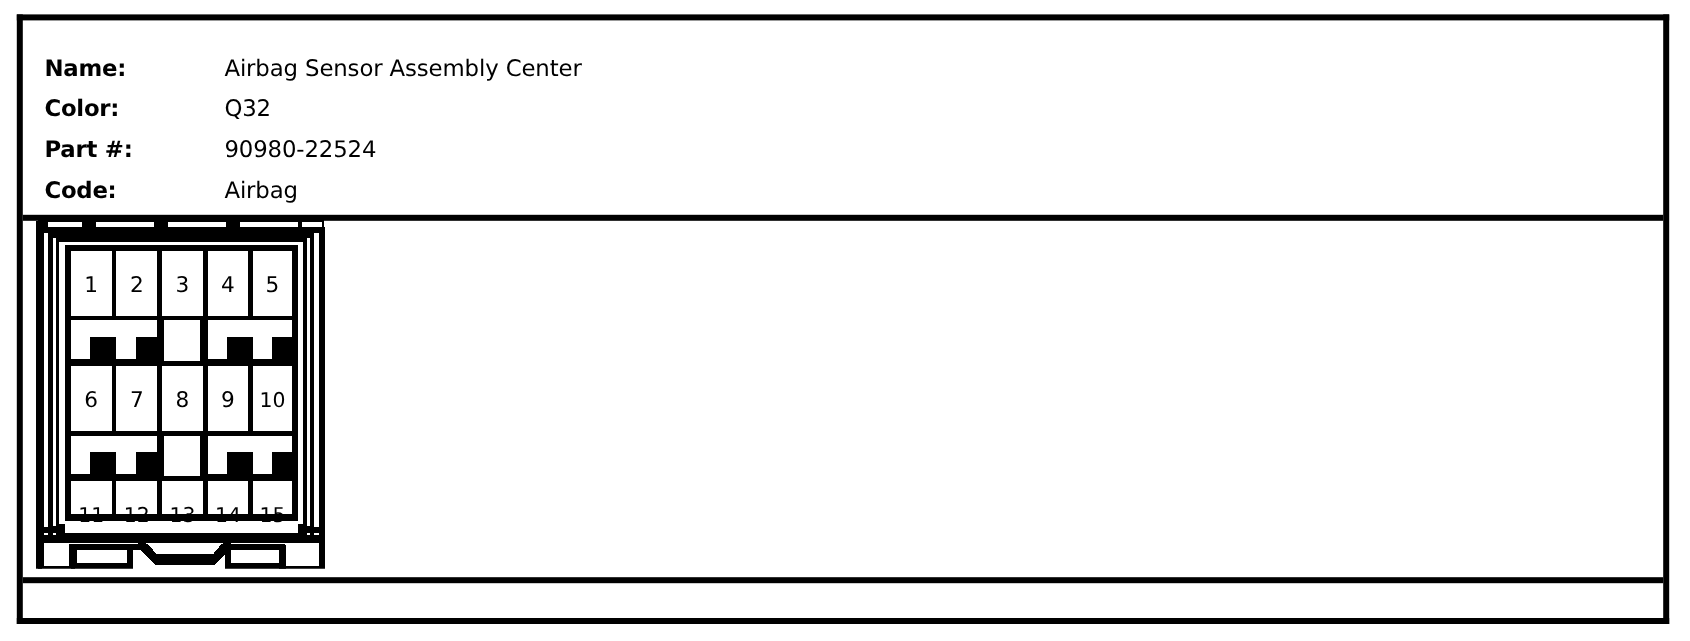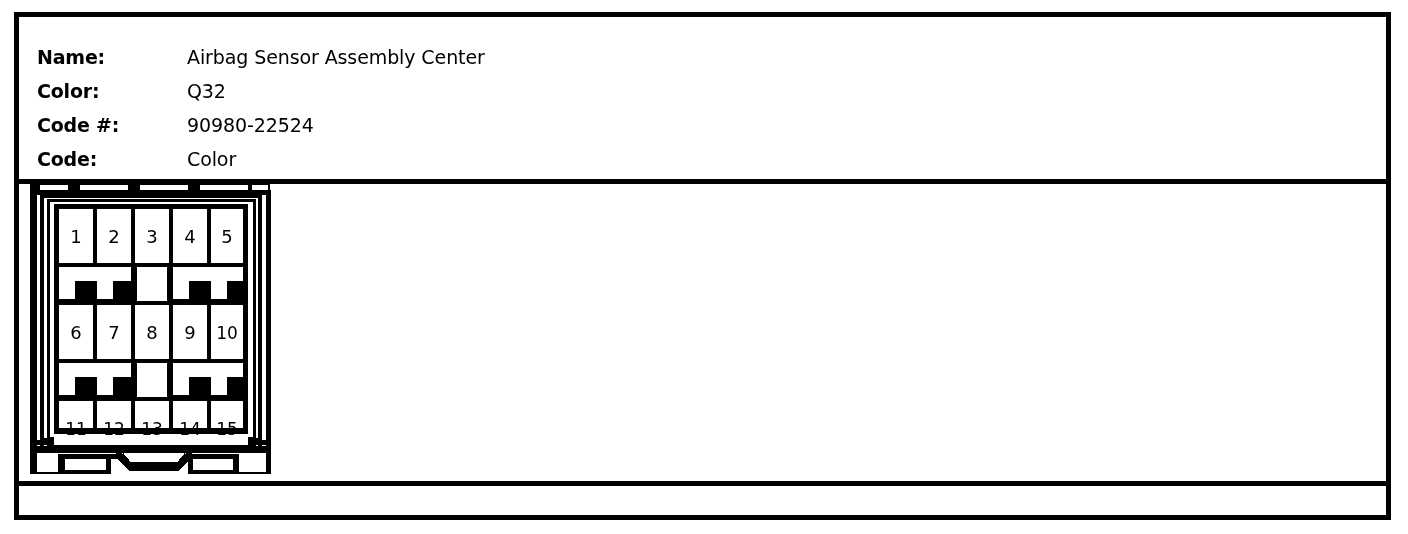--- a/index.html
+++ b/index.html
@@ -98,27 +98,27 @@
       <span class="info-label">Name:</span>
       <span class="info-value">Airbag Sensor Assembly Center</span>
     </div>
 
     <div class="info-row" style="top:40px;">
       <span class="info-label">Color:</span>
       <span class="info-value">Q32</span>
     </div>
 
     <div class="info-row" style="top:74px;">
-      <span class="info-label">Code #:</span>
+      <span class="info-label">Part #:</span>
       <span class="info-value">90980-22524</span>
     </div>
 
     <div class="info-row" style="top:108px;">
       <span class="info-label">Code:</span>
-      <span class="info-value">Color</span>
+      <span class="info-value">Airbag</span>
     </div>
   </div>
 
   <div id="divider-header"></div>
 
   <div id="connector-diagram">
     <svg width="250" height="292" viewBox="0 0 250 292" xmlns="http://www.w3.org/2000/svg" shape-rendering="crispEdges">
 
       <rect x="2" y="0" width="238" height="12" fill="#000"></rect>
 

